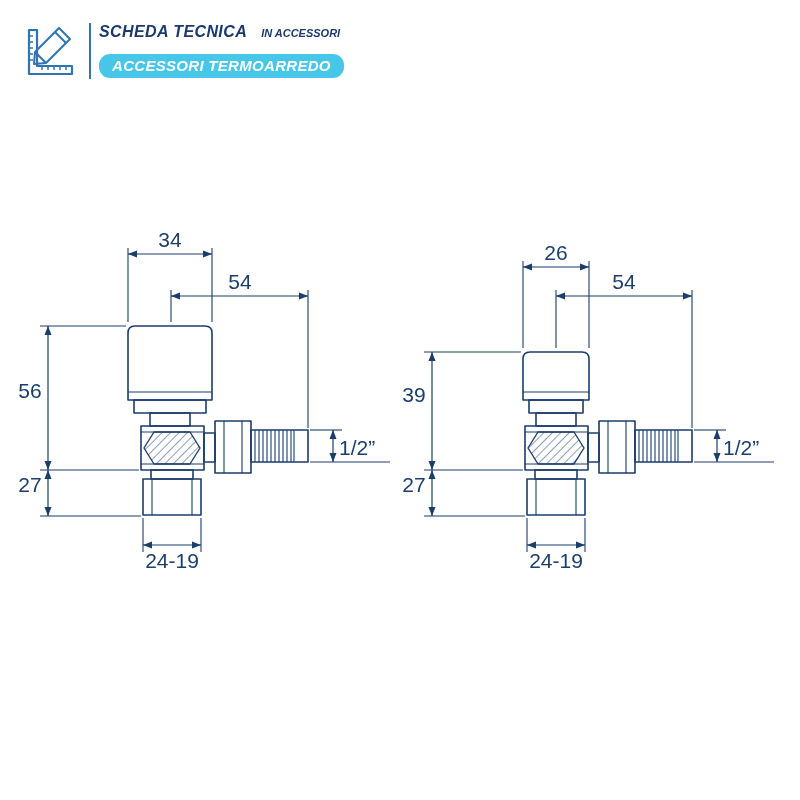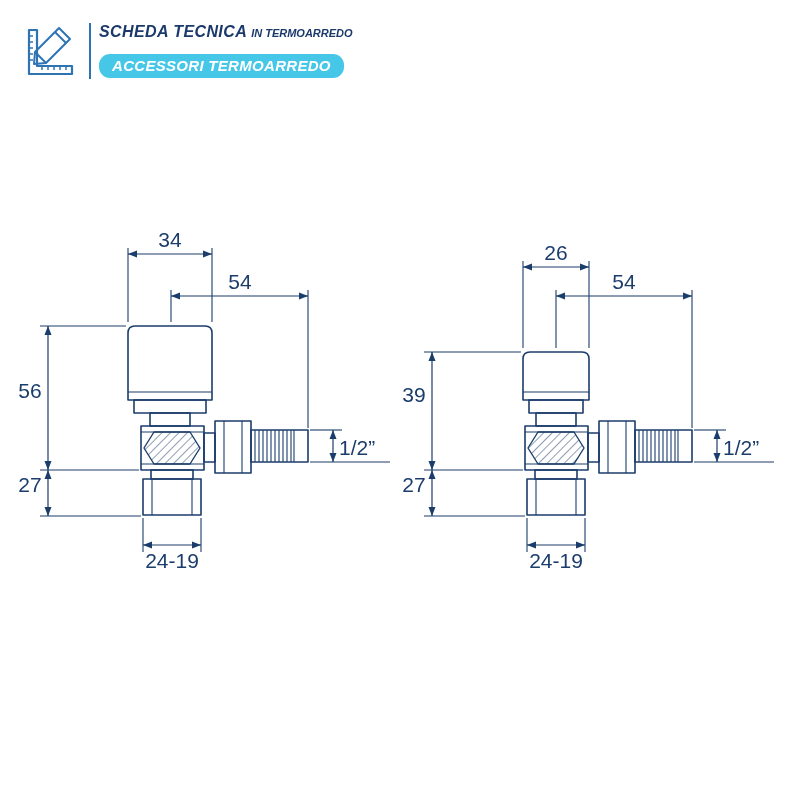--- a/index.html
+++ b/index.html
@@ -5,21 +5,21 @@
   html,body { margin:0; padding:0; }
   body {
     width:800px; height:800px; background:#ffffff; position:relative;
     font-family:"Liberation Sans", sans-serif; overflow:hidden;
   }
   .header { position:absolute; top:22px; left:22px; display:flex; align-items:stretch; }
   .hdr-icon { width:58px; height:58px; }
   .hdr-icon svg { display:block; }
   .hdr-rule { width:2px; background:#2e74b5; margin:1px 8px 1px 9px; }
   .hdr-text { display:flex; flex-direction:column; justify-content:space-between; padding:1px 0 2px 0; }
-  .hdr-line1 { display:flex; align-items:baseline; gap:4px; color:#1b3a6b; white-space:nowrap; }
+  .hdr-line1 { display:flex; align-items:baseline; gap:14px; color:#1b3a6b; white-space:nowrap; }
   .hdr-title { font-size:16px; font-weight:bold; font-style:italic; letter-spacing:0.4px; }
   .hdr-sub { font-size:11px; font-weight:bold; font-style:italic; }
   .hdr-badge {
     background:#47c7e8; color:#ffffff; font-size:15px; font-weight:bold; font-style:italic;
     padding:3px 13px 4px 13px; letter-spacing:0.3px; align-self:flex-start; white-space:nowrap;border-radius:11px;
   }
   .canvas { position:absolute; top:0; left:0; }
   .ol  { fill:none; stroke:#1b3d6b; stroke-width:1.6; stroke-linejoin:round; }
   .thin{ fill:none; stroke:#1b3d6b; stroke-width:1.1; }
   .dim { fill:none; stroke:#1b3d6b; stroke-width:1.2; }
@@ -50,21 +50,21 @@
         <path d="M37,6 L48,17 L24,41 L12,42 L13,30 Z"></path>
         <line x1="13" y1="30" x2="24" y2="41"></line>
         <line x1="33" y1="10" x2="44" y2="21"></line>
       </g>
     </svg>
   </div>
   <div class="hdr-rule"></div>
   <div class="hdr-text">
     <div class="hdr-line1">
       <span class="hdr-title">SCHEDA TECNICA</span>
-      <span class="hdr-sub">IN TERMOARREDO</span>
+      <span class="hdr-sub">IN ACCESSORI</span>
     </div>
     <div class="hdr-badge">ACCESSORI TERMOARREDO</div>
   </div>
 </div>
 
 <svg class="canvas" width="800" height="800" viewBox="0 0 800 800">
   <defs>
     <pattern id="hatch" width="6" height="6" patternUnits="userSpaceOnUse" patternTransform="rotate(45)">
       <line x1="0" y1="0" x2="0" y2="6" stroke="#1b3d6b" stroke-width="1"></line>
     </pattern>

